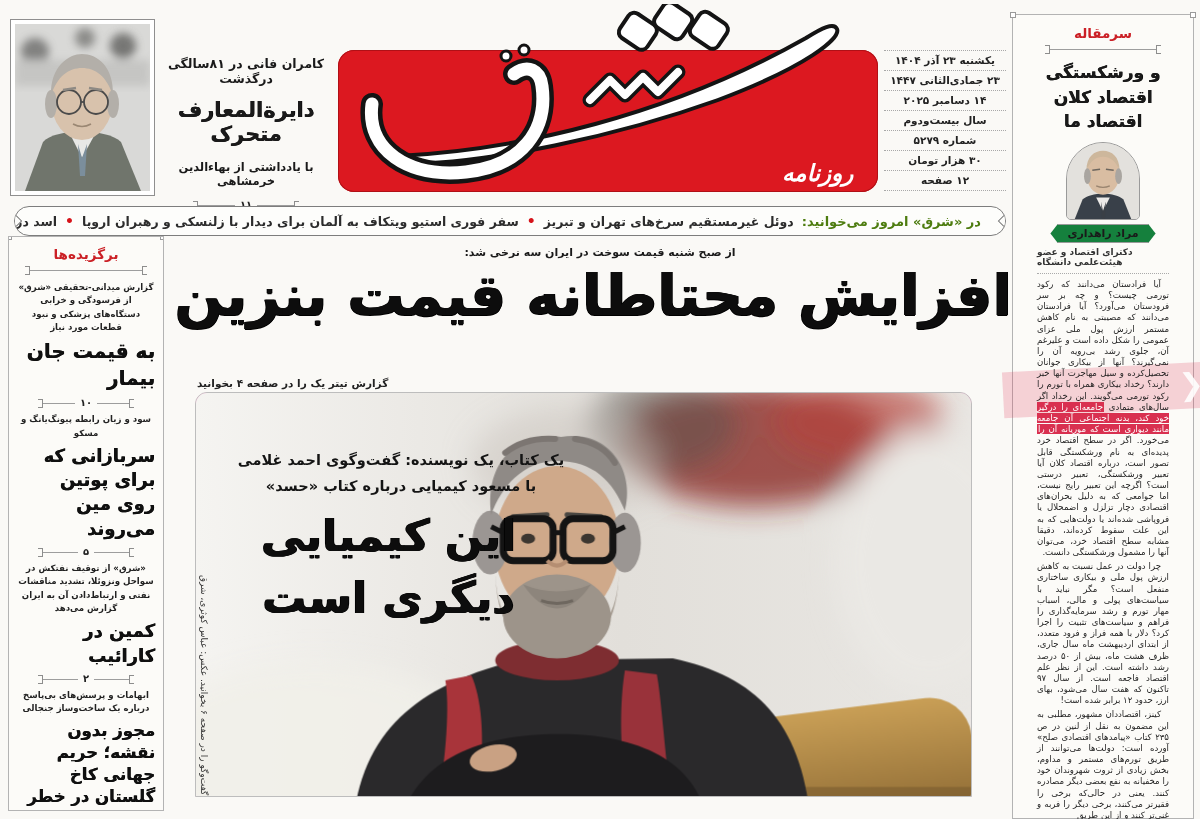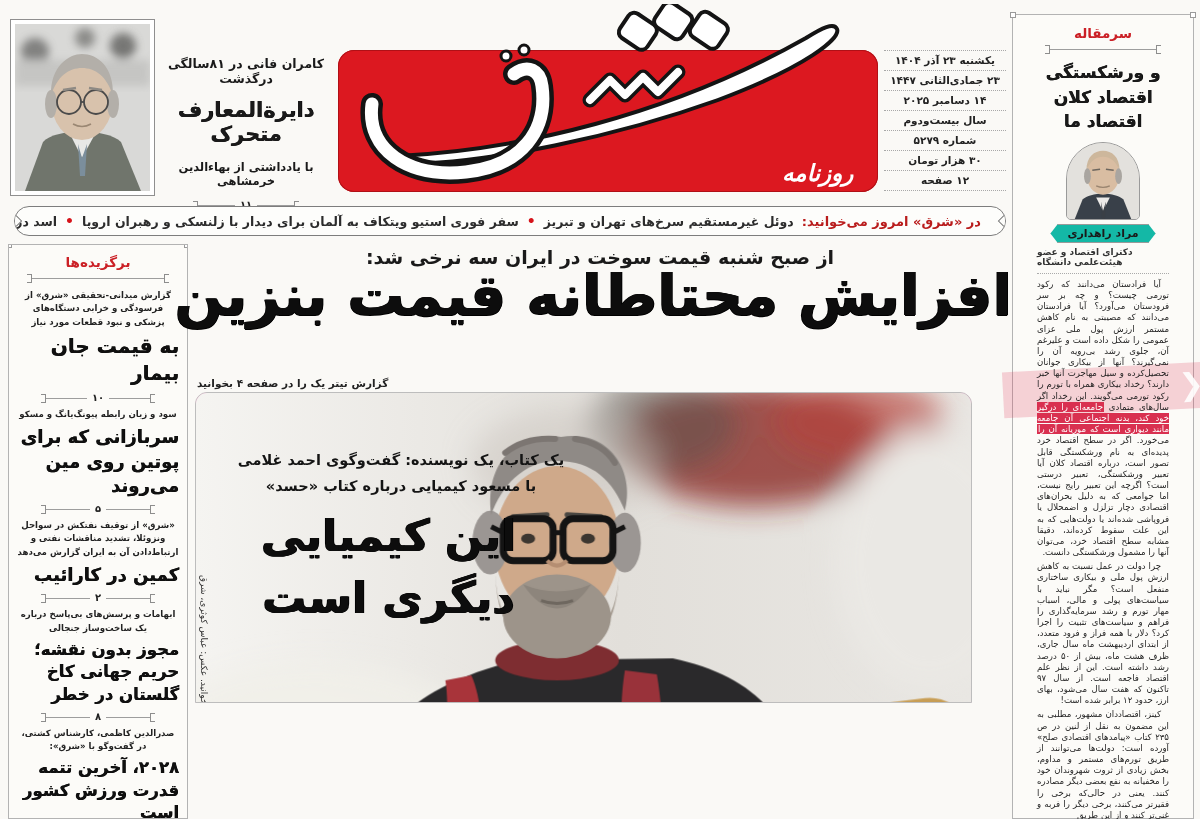--- a/index.html
+++ b/index.html
@@ -47,65 +47,65 @@
 
   
   .editorial{ position:absolute; left:1012px; top:14px; width:182px; height:805px;
               background:#fcfbf8; border:1px solid #b3b3b3; padding:10px 24px 6px; }
   .ed-label{ color:#cb2026; font-size:13.5px; font-weight:bold; text-align:center; }
   .ed-title{ font-size:17px; font-weight:900; text-align:center; line-height:1.45;
              margin:6px 0 8px; text-shadow:0.4px 0 #000; }
   .ed-photo{ width:74px; height:78px; margin:2px auto 4px; border:1px solid #9a9a9a;
              border-radius:37px 37px 5px 5px; overflow:hidden; background:#e7e5e1; }
   .ed-photo svg{ display:block; width:100%; height:100%; }
-  .ed-author{ width:max-content; margin:2px auto 4px; border:1px solid #9a9a9a; background:#14b8a6;
+  .ed-author{ width:max-content; margin:2px auto 4px; border:1px solid #9a9a9a; background:#15803d;
               font-size:11px; font-weight:bold; padding:2px 16px;
               clip-path:polygon(7% 0,93% 0,100% 50%,93% 100%,7% 100%,0 50%); }
   .ed-cred{ font-size:9px; font-weight:bold; text-align:left; color:#333;
             border-bottom:1px dotted #aaa; padding-bottom:6px; margin-bottom:5px; }
   .ed-body{ font-size:8.6px; line-height:1.3; text-align:justify; color:#1d1d1d; position:relative; z-index:1;}
   .ed-body p{ margin-bottom:3px; text-indent:8px; }
   .ed-hl{ background:#d93050; color:#fff; padding:0 1px; }
   .ed-stamp{ position:absolute; left:-10px; top:352px; width:205px; height:46px;
              background:rgba(222,60,92,0.22); transform:rotate(-3deg); z-index:0; }
   .ed-stamp .chev{ position:absolute; right:4px; top:4px; color:#fff; font-size:30px;
                    font-weight:bold; opacity:0.9; }
 
   
   .strip{ position:absolute; left:14px; top:206px; width:992px; height:30px;
           border:1.5px solid #7d7d7d; border-radius:16px; background:#fdfdfb;
           display:flex; align-items:center; padding:0 24px; white-space:nowrap; overflow:hidden; }
   .strip::before,.strip::after{ content:""; position:absolute; top:50%; width:9px; height:9px;
           border:1.5px solid #7d7d7d; background:#fdfdfb; transform:translateY(-50%) rotate(45deg); }
   .strip::before{ right:-6px; } .strip::after{ left:-6px; }
-  .strip-label{ color:#b91c1c; font-weight:bold; font-size:13px; margin-left:8px; }
+  .strip-label{ color:#4d7c0f; font-weight:bold; font-size:13px; margin-left:8px; }
   .strip-item{ font-size:12.5px; font-weight:bold; color:#2c2c2c; }
   .strip-item + .strip-item::before{ content:"•"; color:#d6131a; margin:0 8px; font-size:14px; }
 
   
-  .sidebar{ position:absolute; left:8px; top:244px; width:180px; height:575px;
+  .sidebar{ position:absolute; left:8px; top:236px; width:156px; height:575px;
             background:#fcfbf8; border:1px solid #b3b3b3; padding:9px 8px; overflow:hidden; }
   .hl-label{ color:#cb2026; font-size:13.5px; font-weight:bold; text-align:center; }
   .hl-kicker{ font-size:8.6px; font-weight:bold; text-align:center; line-height:1.55;
               color:#222; margin-top:4px; }
   .hl-title{ font-weight:900; text-align:right; color:#101010; line-height:1.35;
              margin-top:4px; text-shadow:0.4px 0 #000; }
   .t-xl{ font-size:20px; } .t-lg{ font-size:18px; } .t-md{ font-size:16.5px; }
 
   
   .lead-kicker{ position:absolute; left:190px; top:246px; width:820px; text-align:center;
-                font-size:19px; font-weight:bold; }
+                font-size:11px; font-weight:bold; }
   .lead-headline{ position:absolute; left:188px; top:262px; width:824px; text-align:center;
                   font-size:57px; font-weight:900; white-space:nowrap; letter-spacing:-1px;
                   color:#0d0d0d;
                   text-shadow:0.8px 0 #000, -0.8px 0 #000, 0 0.5px #000; }
   .lead-note{ position:absolute; left:197px; top:377px; font-size:10.5px; font-weight:bold; color:#222; }
 
   
-  .photo-box{ position:absolute; left:195px; top:392px; width:777px; height:311px;
+  .photo-box{ position:absolute; left:195px; top:392px; width:777px; height:405px;
               border:1px solid #bdbdbd; border-radius:12px 12px 0 0; overflow:hidden; background:#f9a8d4; }
   .photo-box > svg{ position:absolute; inset:0; }
   .feat-kicker{ position:absolute; left:5px; top:54px; width:400px; text-align:center;
                 font-size:14.5px; font-weight:bold; line-height:1.8; color:#141414; }
   .feat-headline{ position:absolute; left:0; top:112px; width:385px; text-align:center;
                   font-size:44px; font-weight:900; line-height:1.4; color:#0d0d0d;
                   text-shadow:0.7px 0 #000, -0.7px 0 #000; }
   .feat-caption{ position:absolute; left:3px; top:42px; height:375px; writing-mode:vertical-rl;
                  font-size:9px; color:#333; letter-spacing:0.3px; }
 </style>

